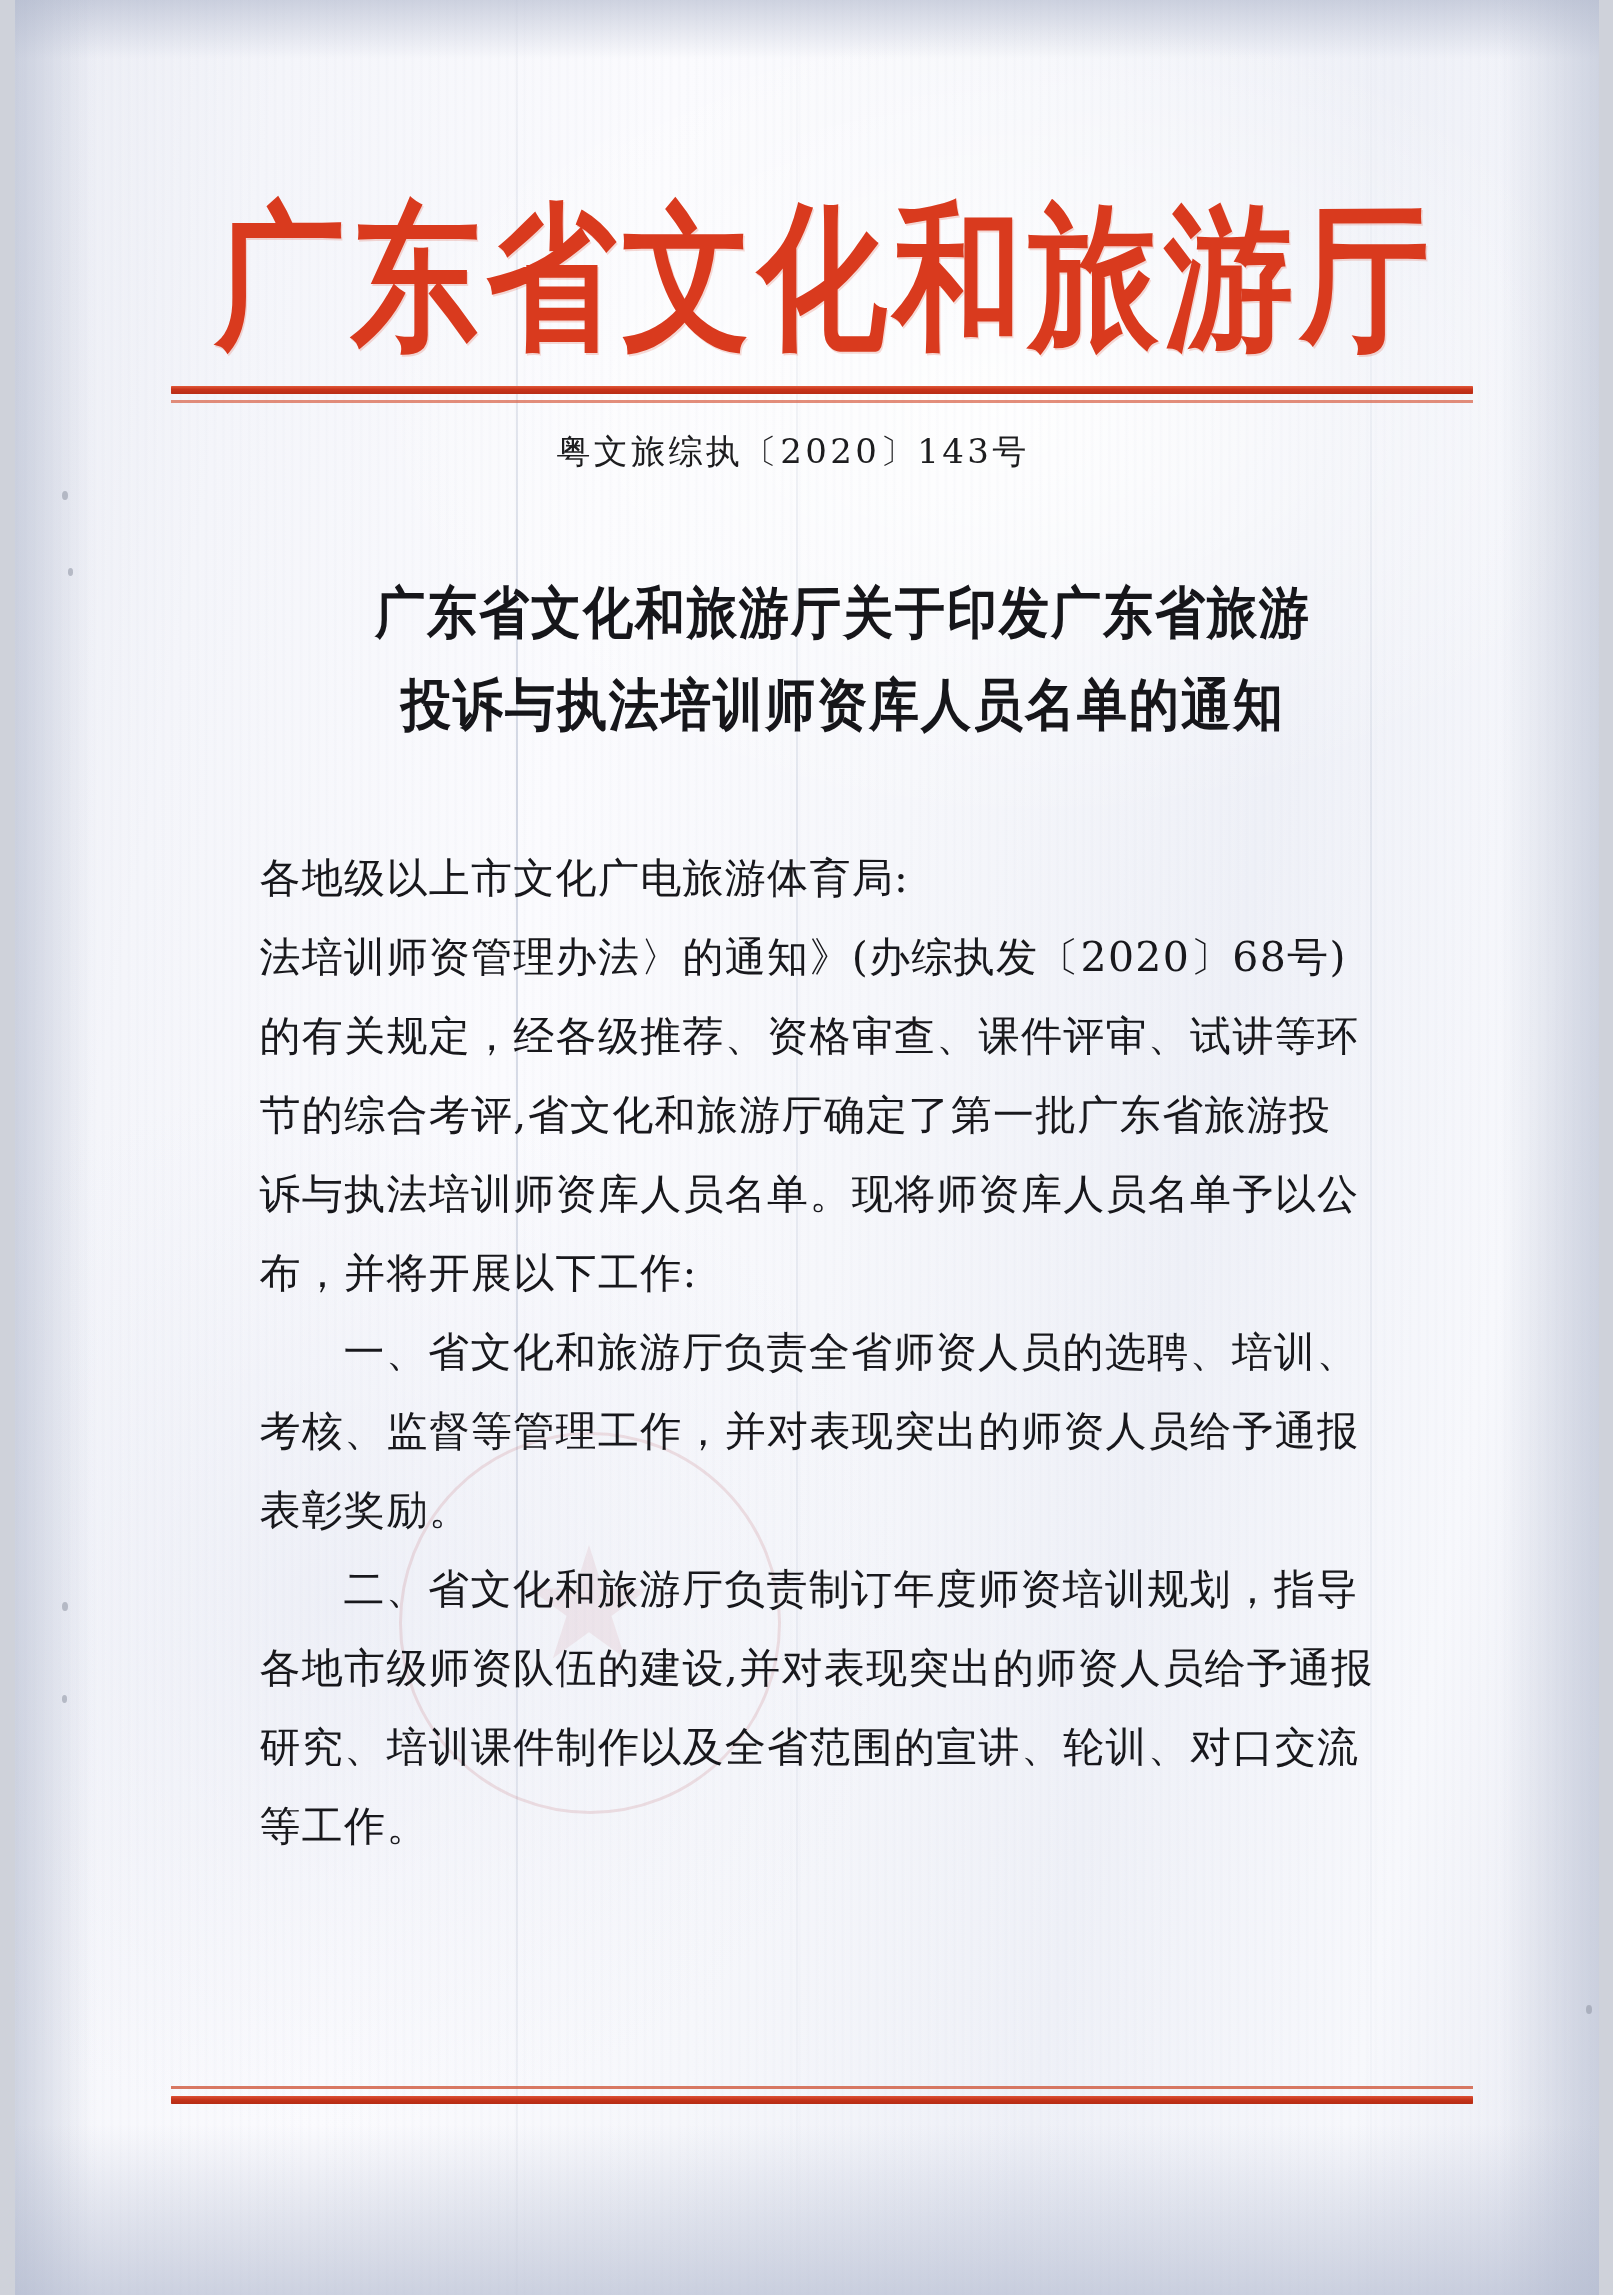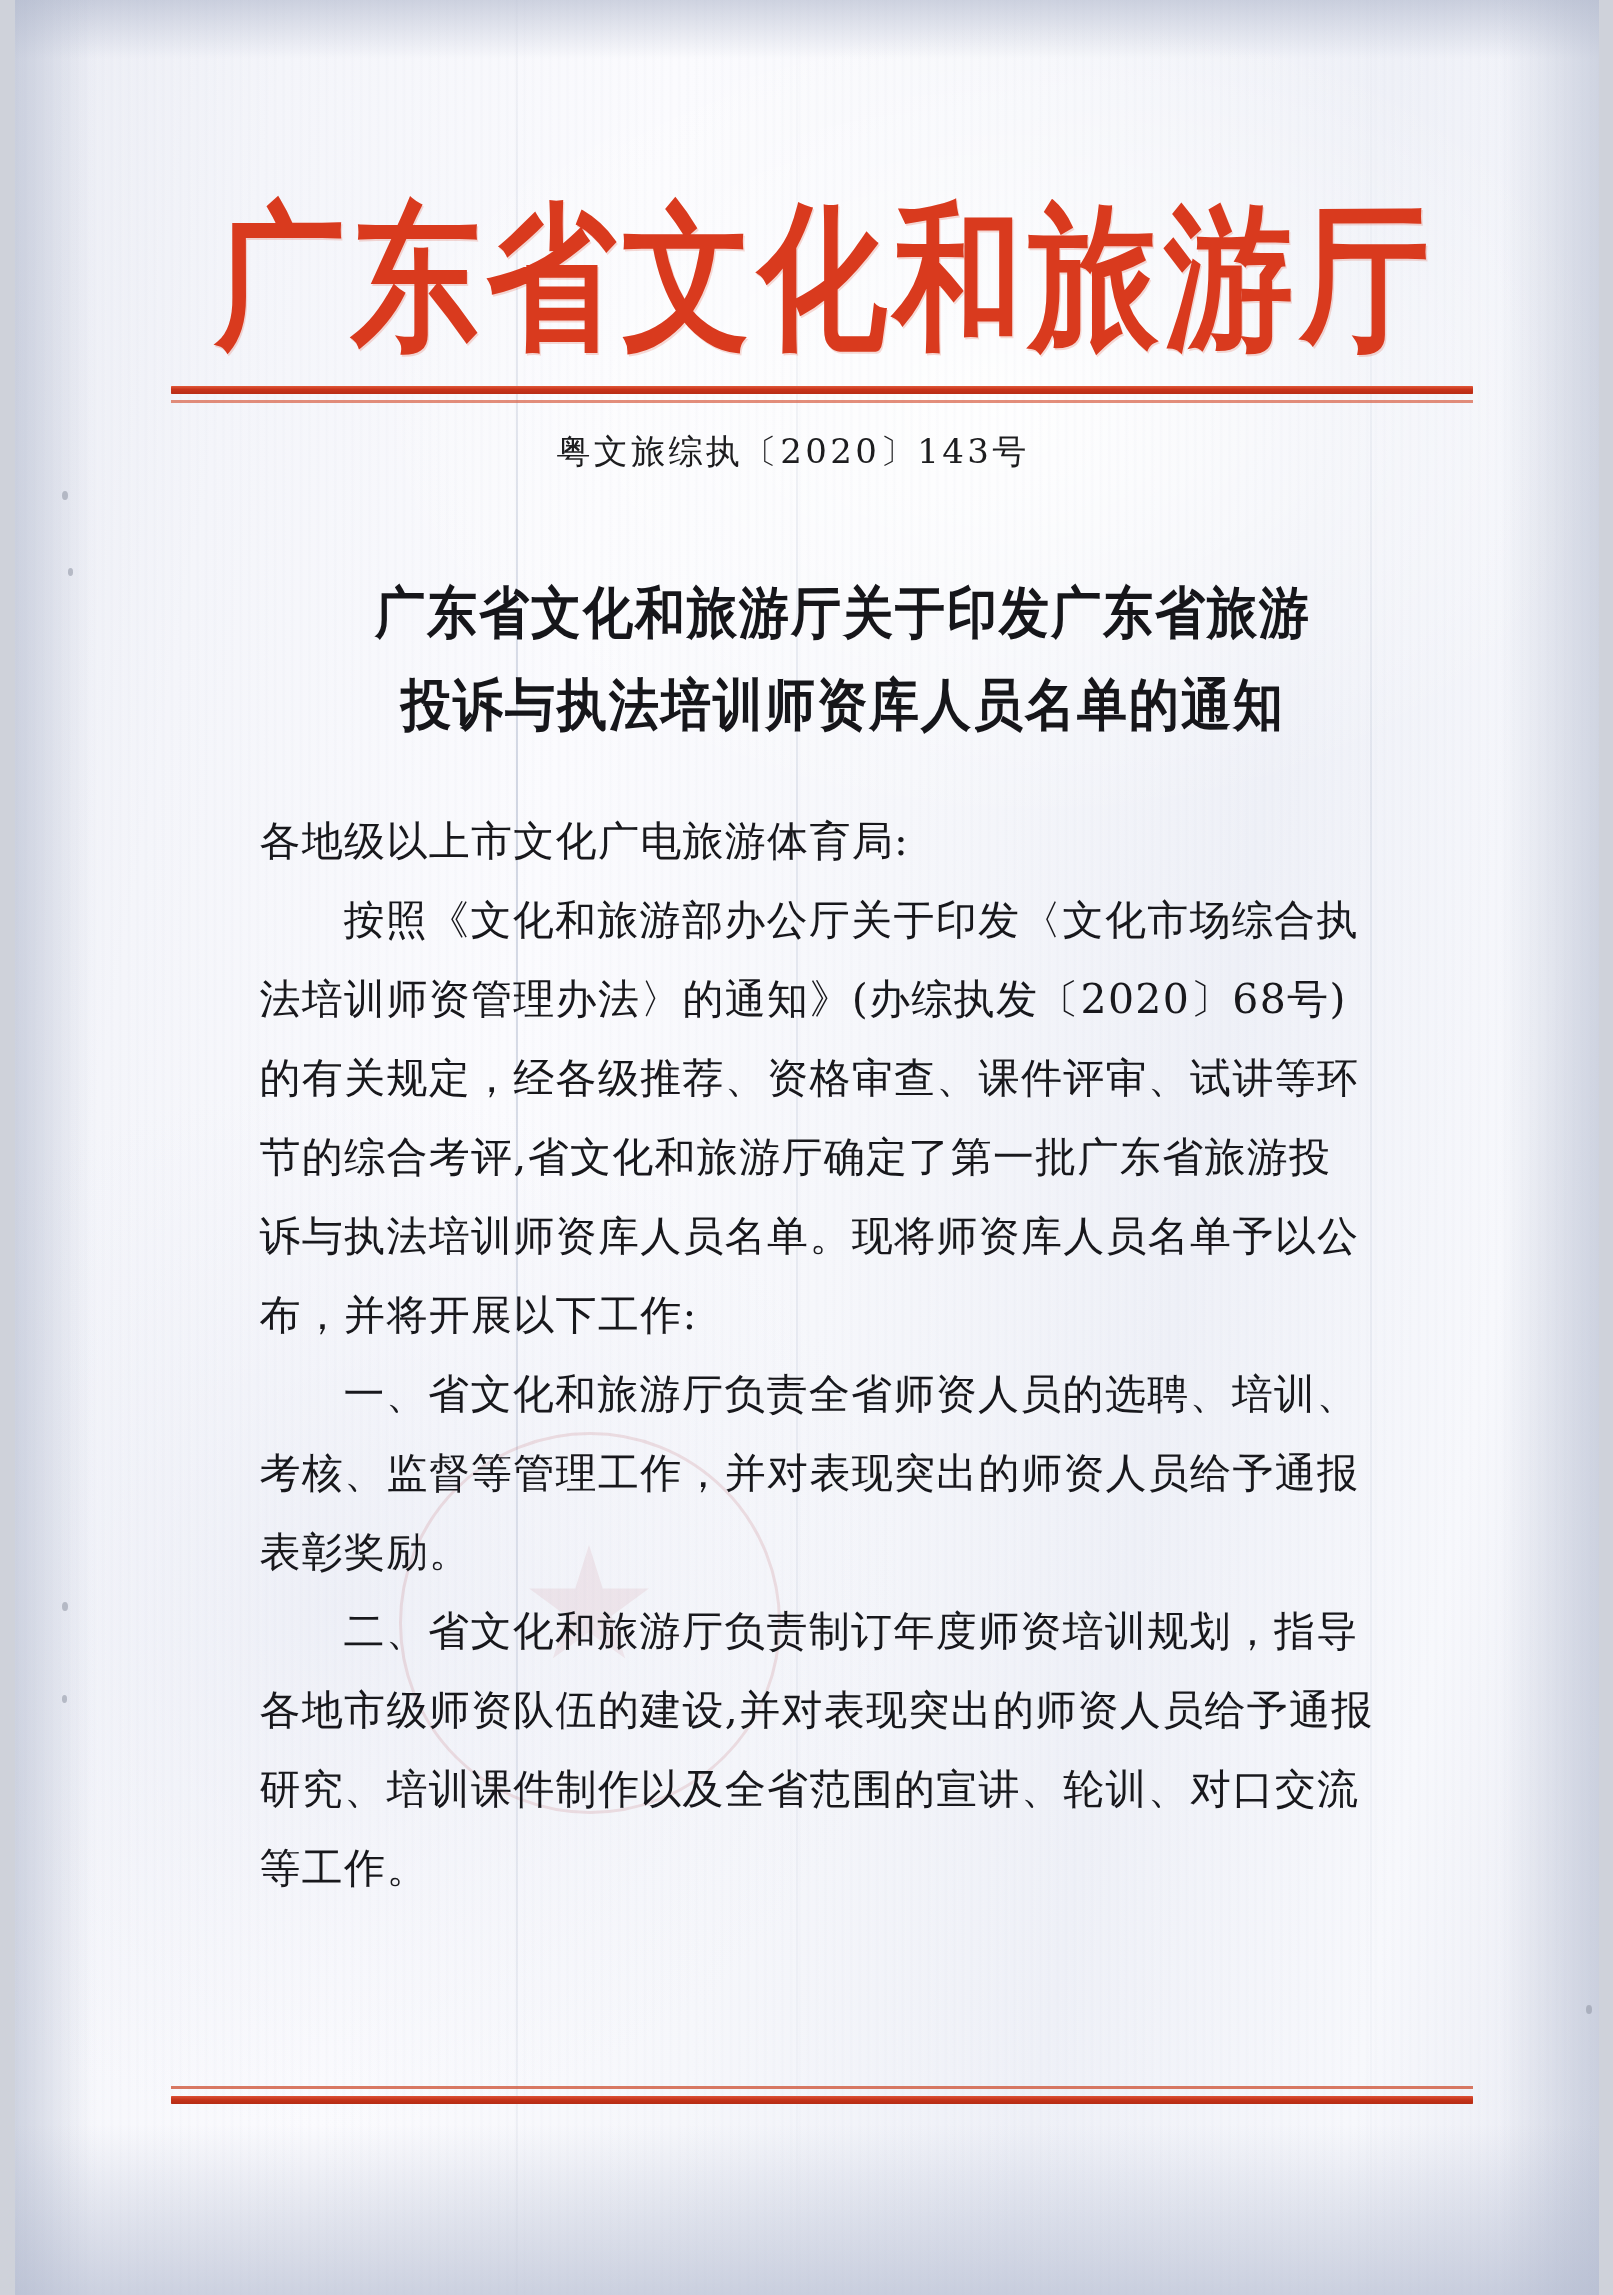--- a/index.html
+++ b/index.html
@@ -141,21 +141,21 @@
     color: #16161a;
     letter-spacing: 2px;
     white-space: nowrap;
     transform: scaleY(1.12);
   }
 
   
   .body-block {
     position: absolute;
     left: 245px;
-    top: 802px;
+    top: 839px;
     width: 1134px;
   }
   .body-line {
     font-family: "DejaVu Serif", "Liberation Serif", serif;
     font-size: 41px;
     line-height: 79px;
     color: #18181c;
     letter-spacing: 1.3px;
     white-space: nowrap;
   }
@@ -254,21 +254,20 @@
   </div>
 
   <div class="seal">
     <div class="seal-ring"></div>
     <div class="seal-star"></div>
   </div>
 
   <div class="body-block">
     <div class="body-line">各地级以上市文化广电旅游体育局:</div>
 
-    <div class="body-line indent">按照《文化和旅游部办公厅关于印发〈文化市场综合执</div>
     <div class="body-line">法培训师资管理办法〉的通知》(办综执发〔2020〕68号)</div>
     <div class="body-line">的有关规定，经各级推荐、资格审查、课件评审、试讲等环</div>
     <div class="body-line">节的综合考评,省文化和旅游厅确定了第一批广东省旅游投</div>
     <div class="body-line">诉与执法培训师资库人员名单。现将师资库人员名单予以公</div>
     <div class="body-line">布，并将开展以下工作:</div>
 
     <div class="body-line indent">一、省文化和旅游厅负责全省师资人员的选聘、培训、</div>
     <div class="body-line">考核、监督等管理工作，并对表现突出的师资人员给予通报</div>
     <div class="body-line">表彰奖励。</div>
 

